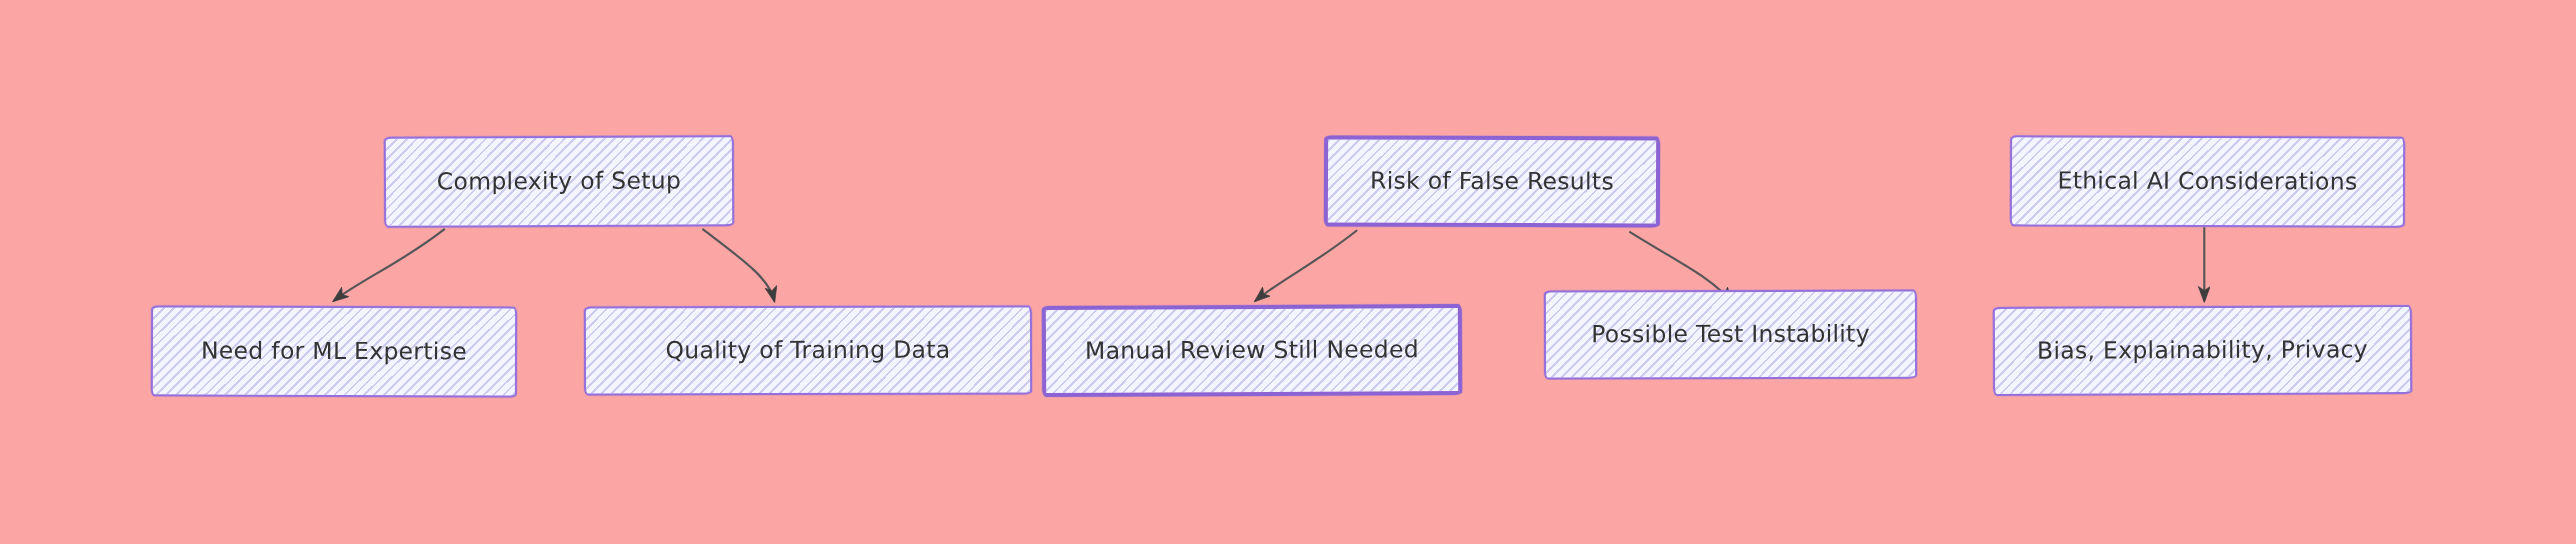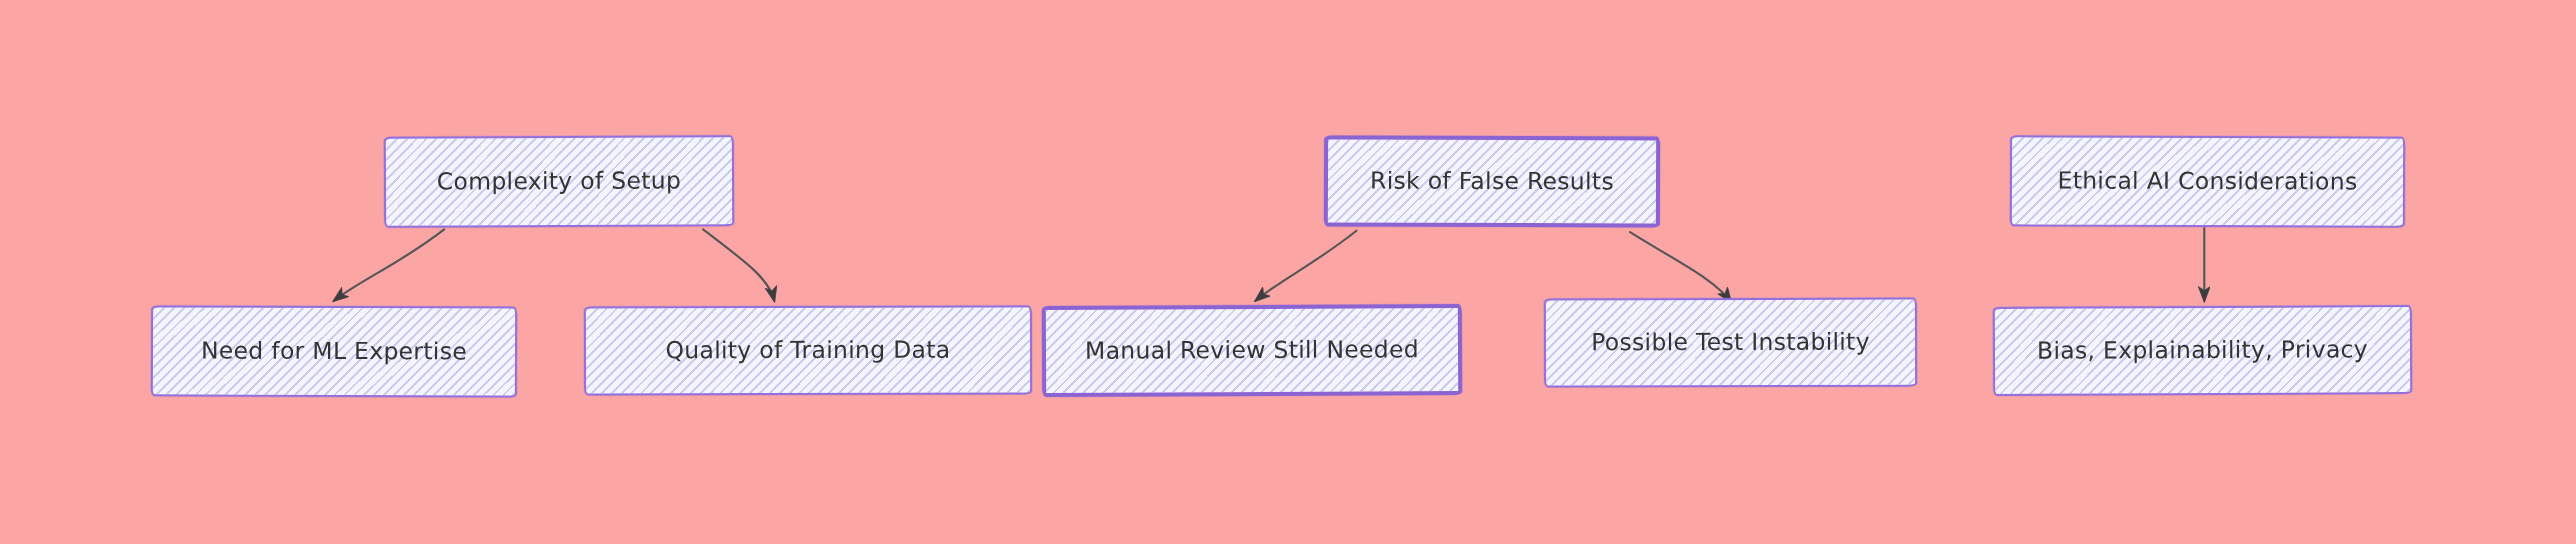--- a/index.html
+++ b/index.html
@@ -65,21 +65,21 @@
     padding: 0 16px;
     white-space: nowrap;
   }
 
   
   #node-complexity        { left: 384px;  top: 136px; width: 350px; height: 91px; }
   #node-ml-expertise      { left: 151px;  top: 306px; width: 366px; height: 91px; }
   #node-training-data     { left: 584px;  top: 306px; width: 448px; height: 89px; }
   #node-false-results     { left: 1324px; top: 136px; width: 336px; height: 91px; }
   #node-manual-review     { left: 1042px; top: 305px; width: 420px; height: 91px; }
-  #node-test-instability  { left: 1544px; top: 298px; width: 373px; height: 89px; }
+  #node-test-instability  { left: 1544px; top: 290px; width: 373px; height: 89px; }
   #node-ethical-ai        { left: 2010px; top: 136px; width: 395px; height: 91px; }
   #node-bias-privacy      { left: 1993px; top: 306px; width: 419px; height: 89px; }
 </style>
 </head>
 <body>
 
 <div class="canvas">
 
   <svg class="edge-layer" viewBox="0 0 3840 811" xmlns="http://www.w3.org/2000/svg">
     <defs>

